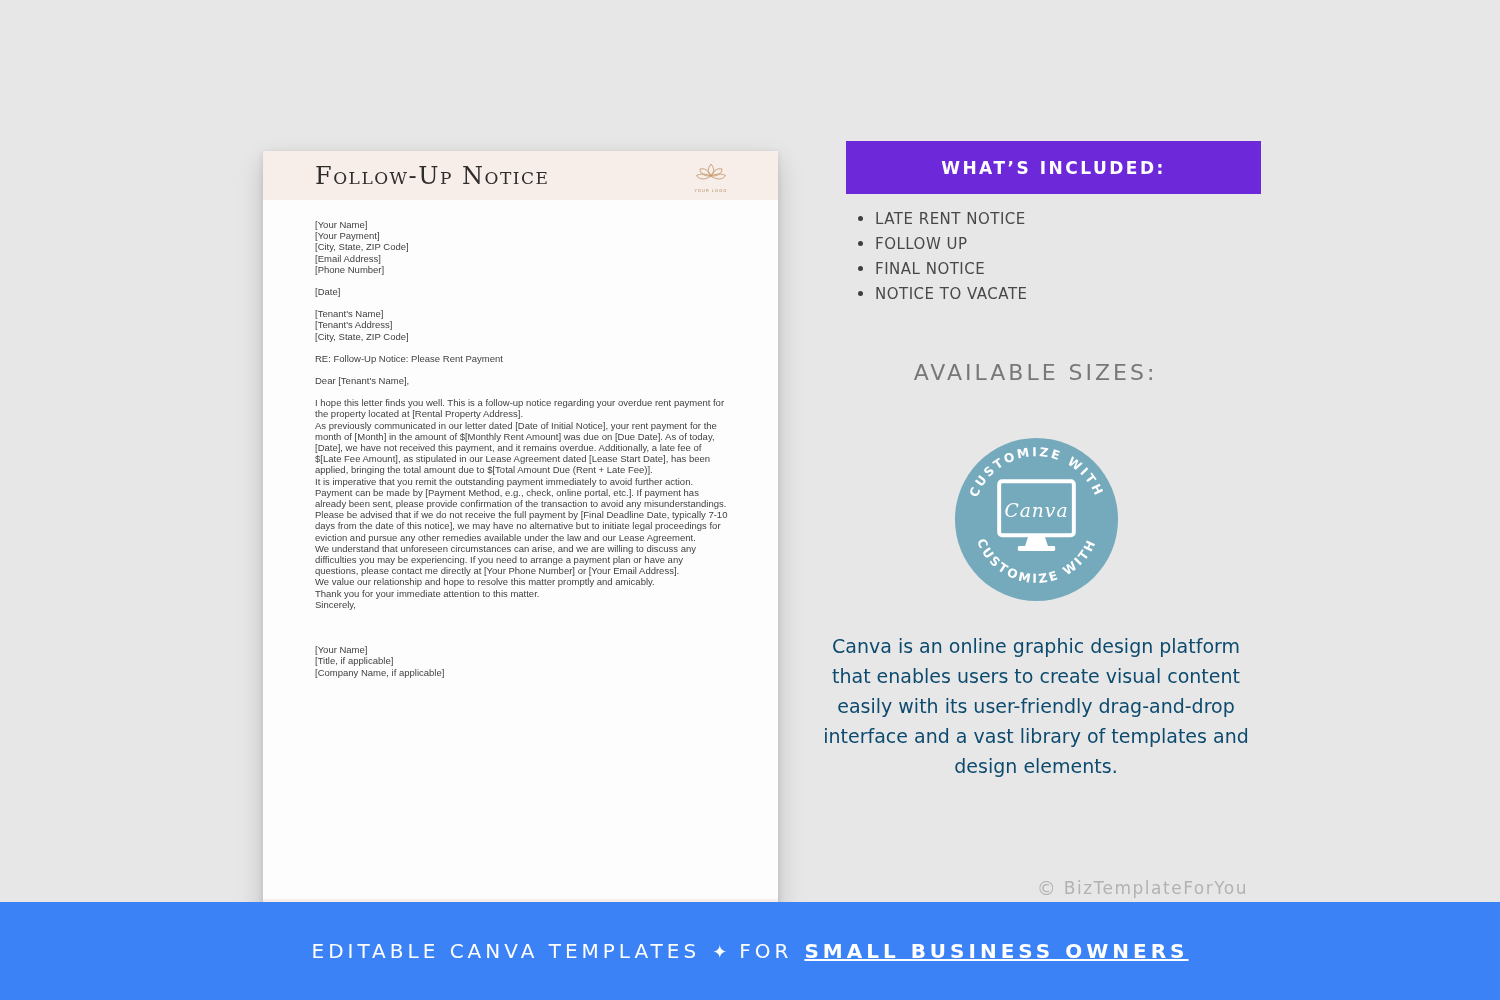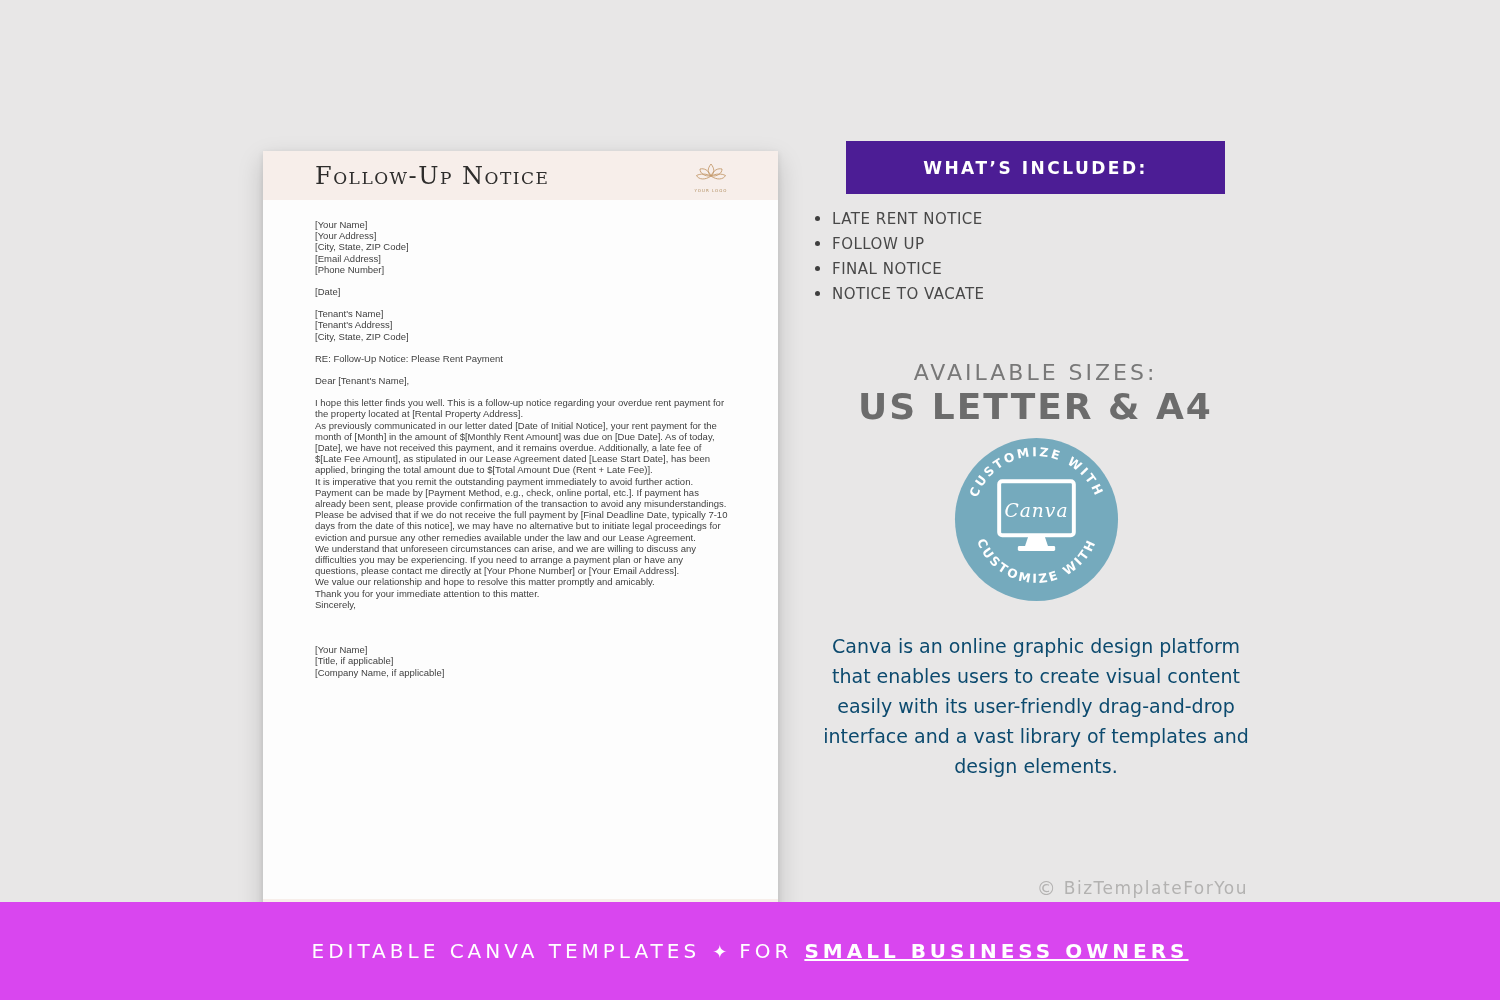--- a/index.html
+++ b/index.html
@@ -41,28 +41,28 @@
 
   .letter-footer {
     position:absolute; left:0; bottom:4px; width:100%; height:30px;
     background:#f7eeea; display:flex; align-items:center; justify-content:center;
     font-family:"Liberation Sans", sans-serif;
     font-size:9.5px; letter-spacing:2.6px; color:#4c4b4a; white-space:nowrap;
   }
 
   
   .included-box {
-    position:absolute; left:846px; top:141px; width:379px; height:53px;
-    background:#4c1d95; display:flex; align-items:center; justify-content:center;
+    position:absolute; left:846px; top:141px; width:415px; height:53px;
+    background:#6d28d9; display:flex; align-items:center; justify-content:center;
   }
   .included-title {
     color:#fff; font-size:17px; font-weight:600; letter-spacing:2.5px; white-space:nowrap;
   }
   .included-list {
-    position:absolute; left:813px; top:210px; list-style:none;
+    position:absolute; left:856px; top:210px; list-style:none;
   }
   .included-list li {
     position:relative; padding-left:19px; margin-bottom:7px;
     font-size:15px; font-weight:500; letter-spacing:0.5px; color:#484848; white-space:nowrap;
   }
   .included-list li::before {
     content:""; position:absolute; left:2px; top:6px; width:5px; height:5px;
     border-radius:50%; background:#3f3f3f;
   }
 
@@ -85,21 +85,21 @@
   .watermark {
     position:absolute; right:252px; top:877px;
     display:flex; align-items:center; gap:8px;
     color:#b3b2b1; font-size:17px; letter-spacing:1.5px; white-space:nowrap;
   }
   .watermark .copy-icon { font-size:19px; letter-spacing:0; }
 
   
   .bottom-bar {
     position:absolute; left:0; top:902px; width:1500px; height:98px;
-    background:#d946ef; display:flex; align-items:center; justify-content:center;
+    background:#3b82f6; display:flex; align-items:center; justify-content:center;
     color:#fff; font-size:20px; letter-spacing:4px; white-space:nowrap;
   }
   .bottom-bar .seg { font-weight:400; }
   .bottom-bar .seg-bold { font-weight:700;text-decoration:underline; }
   .bottom-bar .sparkle { margin:0 12px; font-size:18px; letter-spacing:0; }
   .bottom-bar .gap { width:12px; display:inline-block; }
 </style>
 </head>
 <body>
 
@@ -121,21 +121,21 @@
           </svg>
         </span>
         <span class="logo-label">YOUR LOGO</span>
       </div>
     </div>
 
     <div class="letter-body">
       <div class="block">
 
       <div class="addr-line">[Your Name]</div>
-          <div class="addr-line">[Your Address]</div>
+          <div class="addr-line">[Your Payment]</div>
           <div class="addr-line">[City, State, ZIP Code]</div>
           <div class="addr-line">[Email Address]</div>
           <div class="addr-line">[Phone Number]</div>
         </div>
       <div class="block">[Date]</div>
       <div class="block">
 
       <div class="addr-line">[Tenant's Name]</div>
           <div class="addr-line">[Tenant's Address]</div>
           <div class="addr-line">[City, State, ZIP Code]</div>
@@ -170,21 +170,20 @@
 
   <ul class="included-list">
 
   <li>LATE RENT NOTICE</li>
       <li>FOLLOW UP</li>
       <li>FINAL NOTICE</li>
       <li>NOTICE TO VACATE</li>
     </ul>
 
   <div class="sizes-label">AVAILABLE SIZES:</div>
-  <div class="sizes-value">US LETTER &amp; A4</div>
 
   <div class="badge">
     <svg width="167" height="167" viewBox="0 0 170 170">
       <circle cx="85" cy="85" r="83" fill="#75aabd"></circle>
       <defs>
         <path id="arcTop" d="M 24,106 A 64.5,64.5 0 1 1 146,106" fill="none"></path>
         <path id="arcBottom" d="M 24,64 A 64.5,64.5 0 1 0 146,64" fill="none"></path>
       </defs>
       <text font-size="12.5" font-weight="600" letter-spacing="2.4" fill="#ffffff" font-family="DejaVu Sans, sans-serif">
         <textPath href="#arcTop" startOffset="50%" text-anchor="middle">CUSTOMIZE WITH</textPath>

